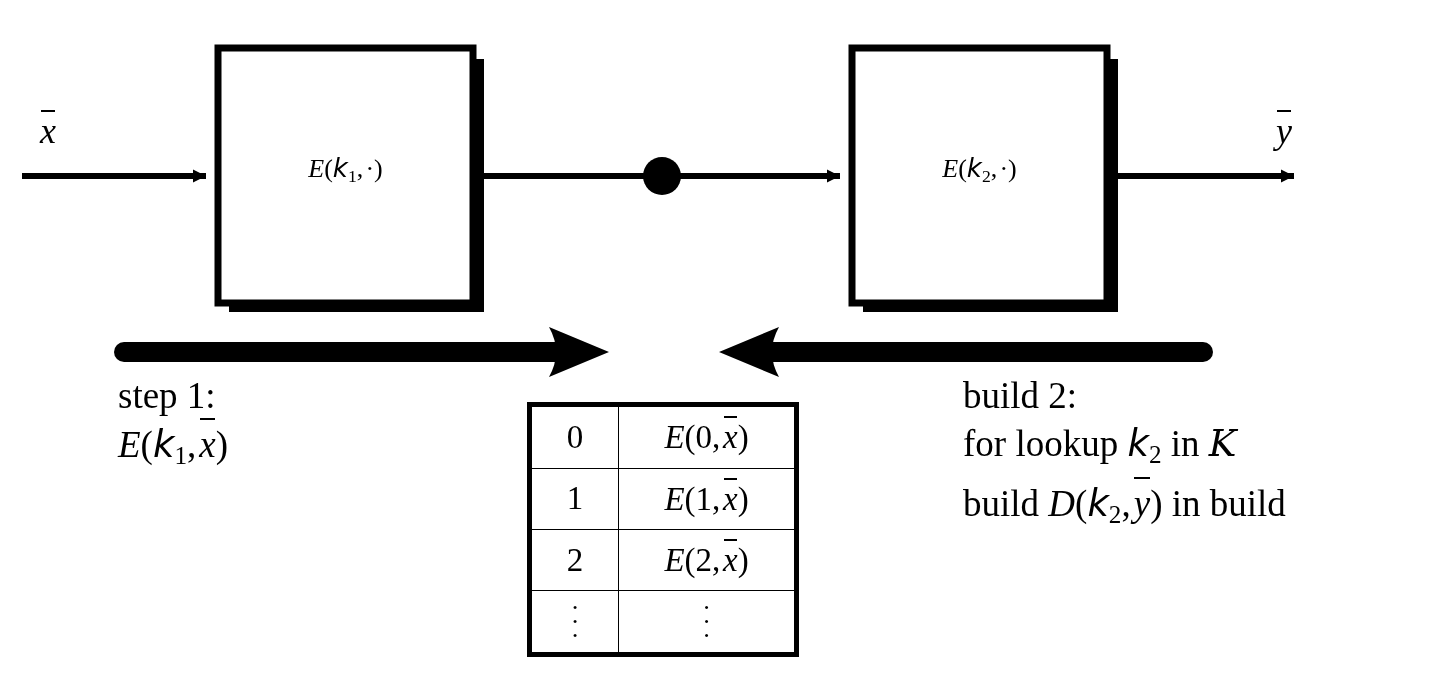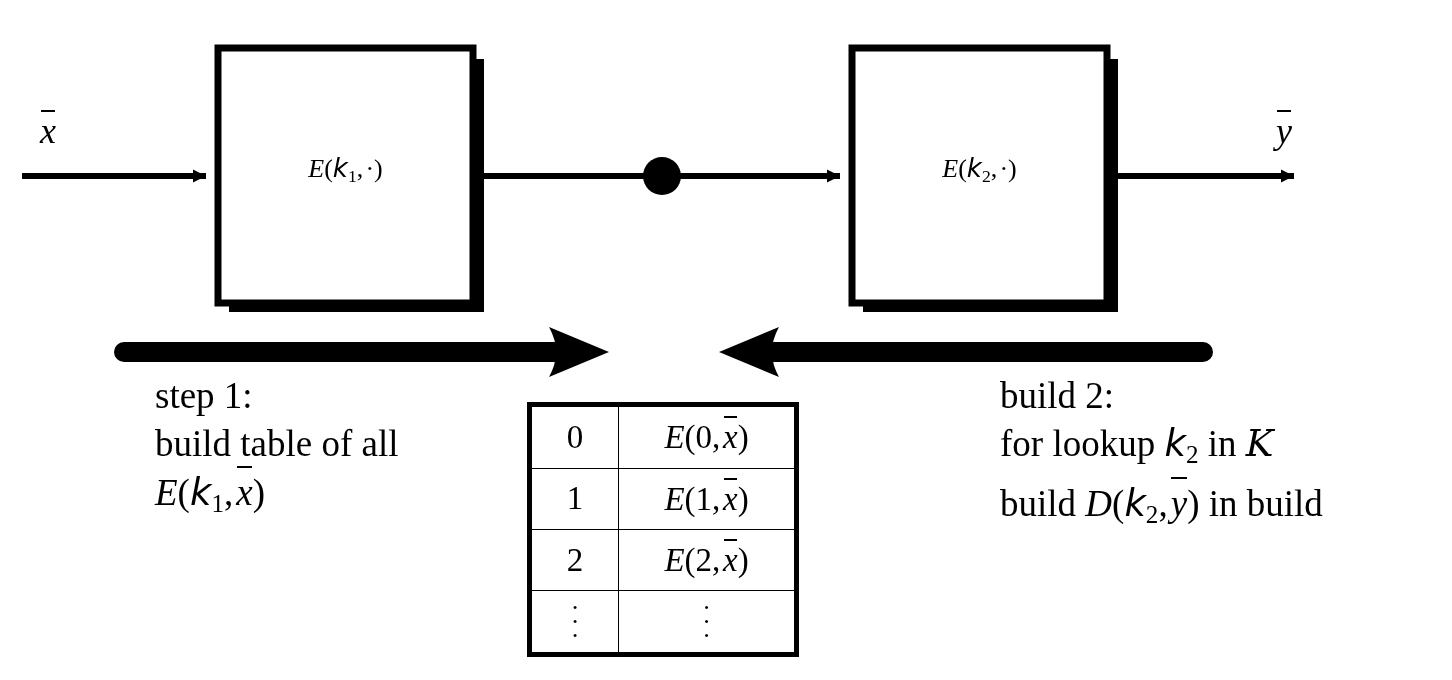--- a/index.html
+++ b/index.html
@@ -90,21 +90,20 @@
   #output-label {
     left: 1276px; top: 112px;
     font-size: 36px;
   }
 
   
   .step-block {
     position: absolute;
     font-size: 37px;
     line-height: 48px;
-    margin-left: 37px;
   }
   #step1-block { left: 118px; top: 372px; }
   #step2-block { left: 963px; top: 372px; }
   .step-line { white-space: pre; }
 
   
   #lookup-table {
     position: absolute;
     left: 527px;
     top: 402px;
@@ -183,21 +182,20 @@
   <div class="lbl math" id="input-label"><span class="bar">x</span></div>
 
   <div class="lbl math" id="output-label"><span class="bar">y</span></div>
 
   <div class="lbl" id="box1-label"><span class="math">E</span><span class="upr">(</span><span class="kap">k</span><span class="sub">1</span><span class="upr">, </span><span class="upr">·</span><span class="upr">)</span></div>
 
   <div class="lbl" id="box2-label"><span class="math">E</span><span class="upr">(</span><span class="kap">k</span><span class="sub">2</span><span class="upr">, </span><span class="upr">·</span><span class="upr">)</span></div>
 
   <div class="step-block" id="step1-block">
     <div class="step-line">step 1:</div>
-    <div class="step-line">build table of all</div>
     <div class="step-line"><span class="math">E</span><span>(</span><span class="kap">k</span><span class="sub">1</span><span>, </span><span class="math bar">x</span><span>)</span></div>
   </div>
 
   <div class="step-block" id="step2-block">
     <div class="step-line">build 2:</div>
     <div class="step-line"><span>for lookup </span><span class="kap">k</span><span class="sub">2</span><span> in </span><span class="cal">K</span></div>
     <div class="step-line"><span>build </span><span class="math">D</span><span>(</span><span class="kap">k</span><span class="sub">2</span><span>, </span><span class="math bar">y</span><span>)</span><span> in build</span></div>
   </div>
 
   <div id="lookup-table">

